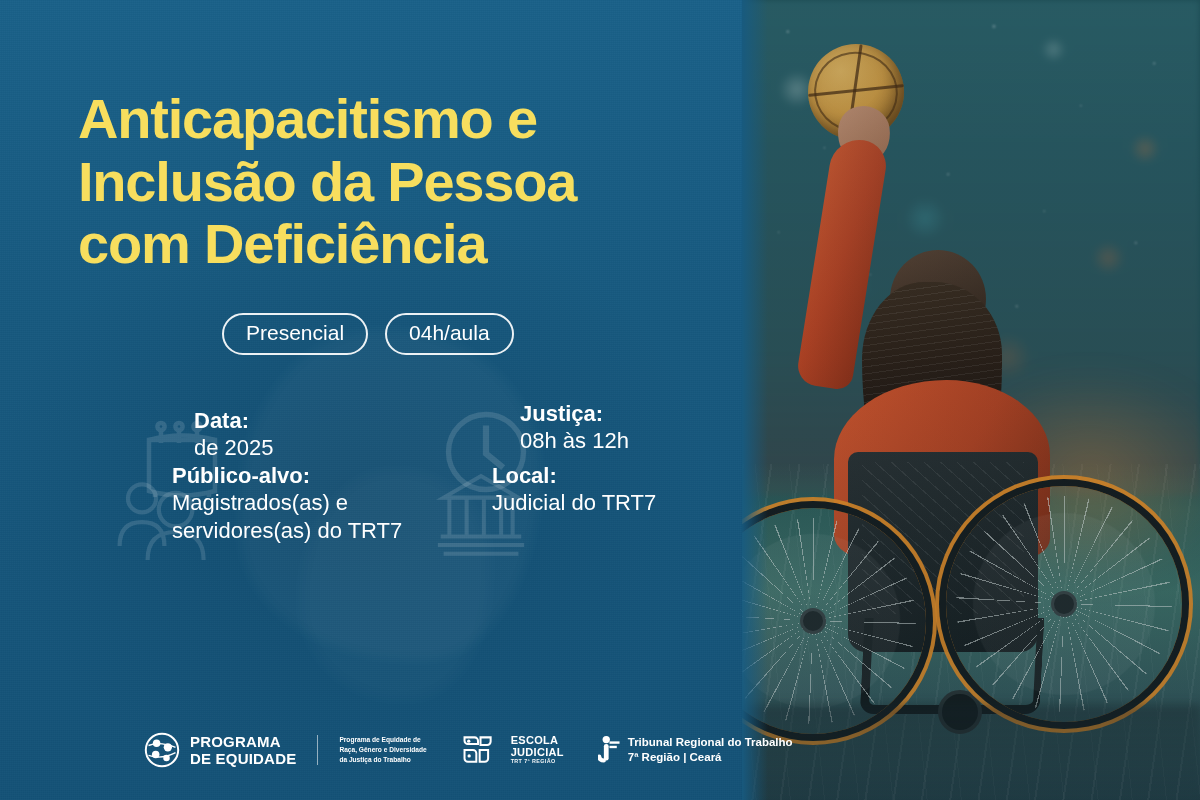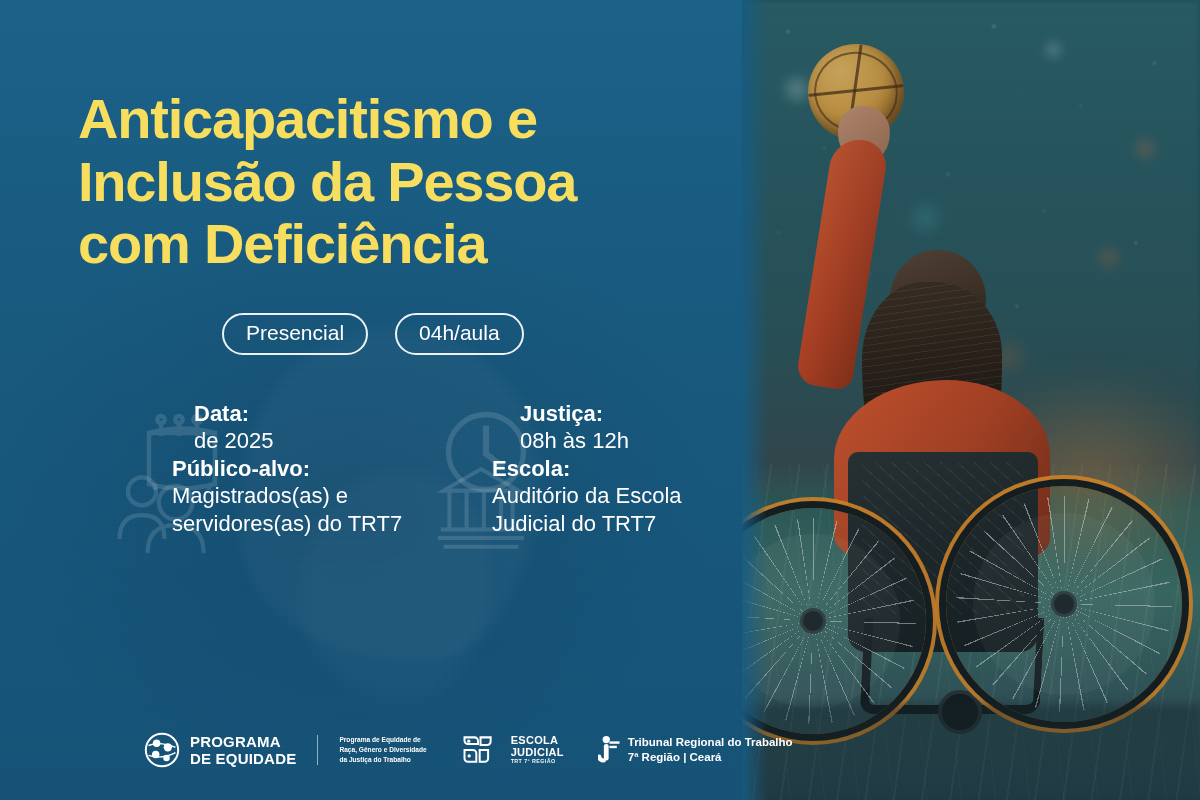--- a/index.html
+++ b/index.html
@@ -262,42 +262,42 @@
     font-weight:bold;
     line-height:1.12;
     letter-spacing:-1.2px;
   }
   .title-line { display:block; white-space:nowrap; }
 
   
   .pills {
     position:absolute;
     left:222px; top:313px;
-    display:flex; gap:27px; align-items:center;
+    display:flex; gap:17px; align-items:center;
   }
   .pill {
     border:2px solid rgba(255,255,255,.92);
     border-radius:22px;
     color:#ffffff;
     font-size:21px;
     padding:6px 22px 8px;
     line-height:1.15;
     white-space:nowrap;
   }
 
   
   .info-grid {
     position:absolute;
     left:120px; top:400px;
     width:610px;
   }
   .info-row { display:flex; }
   .info-row.second { }
   .info-cell { position:relative; }
-  .cell-date   { width:300px; }
+  .cell-date   { width:300px;margin-top:7px; }
   .cell-time   { width:300px; padding-left:30px; }
   .cell-public { width:300px; }
   .cell-place  { width:300px; padding-left:20px; }
 
   .wm {
     position:absolute;
     opacity:.13;
     color:#ffffff;
     pointer-events:none;
   }
@@ -470,22 +470,21 @@
 
       <div class="info-cell cell-place">
         <span class="wm wm-place">
           <svg width="94" height="92" viewBox="0 0 64 64" fill="none" stroke="currentColor" stroke-width="2.8">
             <path d="M6 22 L32 7 L58 22 Z"></path>
             <path d="M10 22 v26 M22 22 v26 M34 22 v26 M46 22 v26 M54 22 v26"></path>
             <path d="M4 49 h56 M2 55 h60 M6 61 h52"></path>
           </svg>
         </span>
         <div class="info-text pad-place">
-          <div class="info-label">Escola:</div>
-          <div class="info-value">Auditório da Escola</div>
+          <div class="info-label">Local:</div>
           <div class="info-value">Judicial do TRT7</div>
         </div>
       </div>
     </div>
   </div>
 
   <div class="footer">
 
     <div class="logo-equidade">
       <span class="eq-mark">

